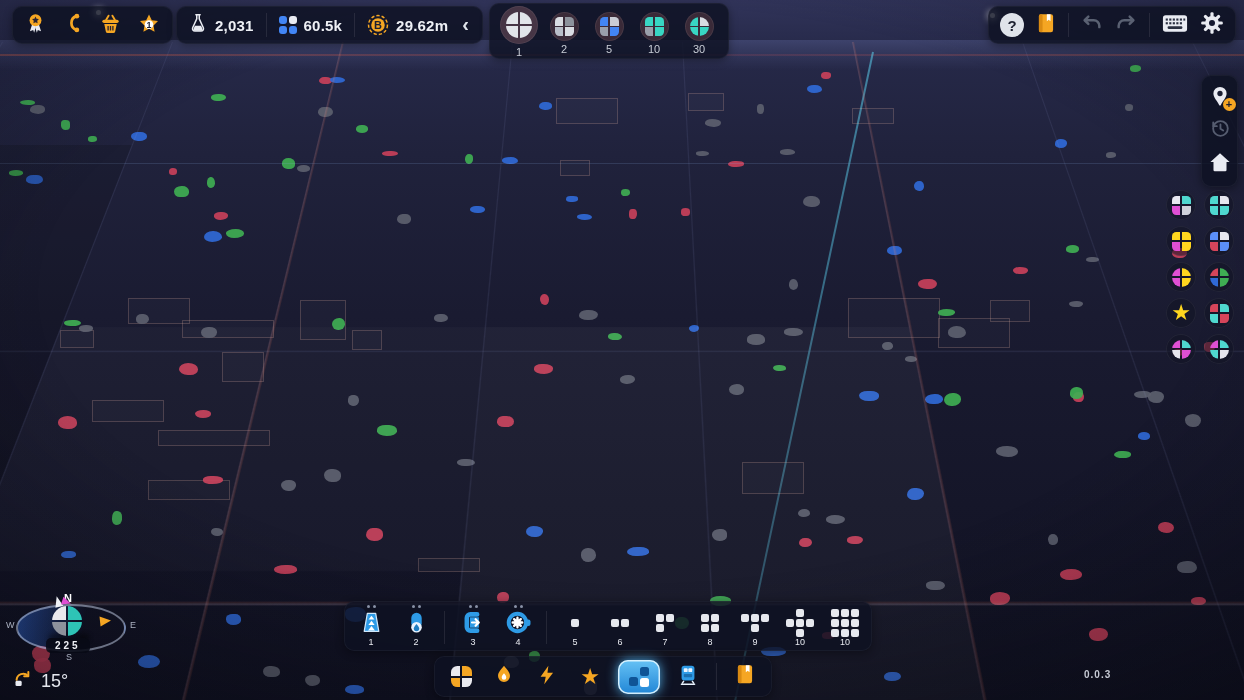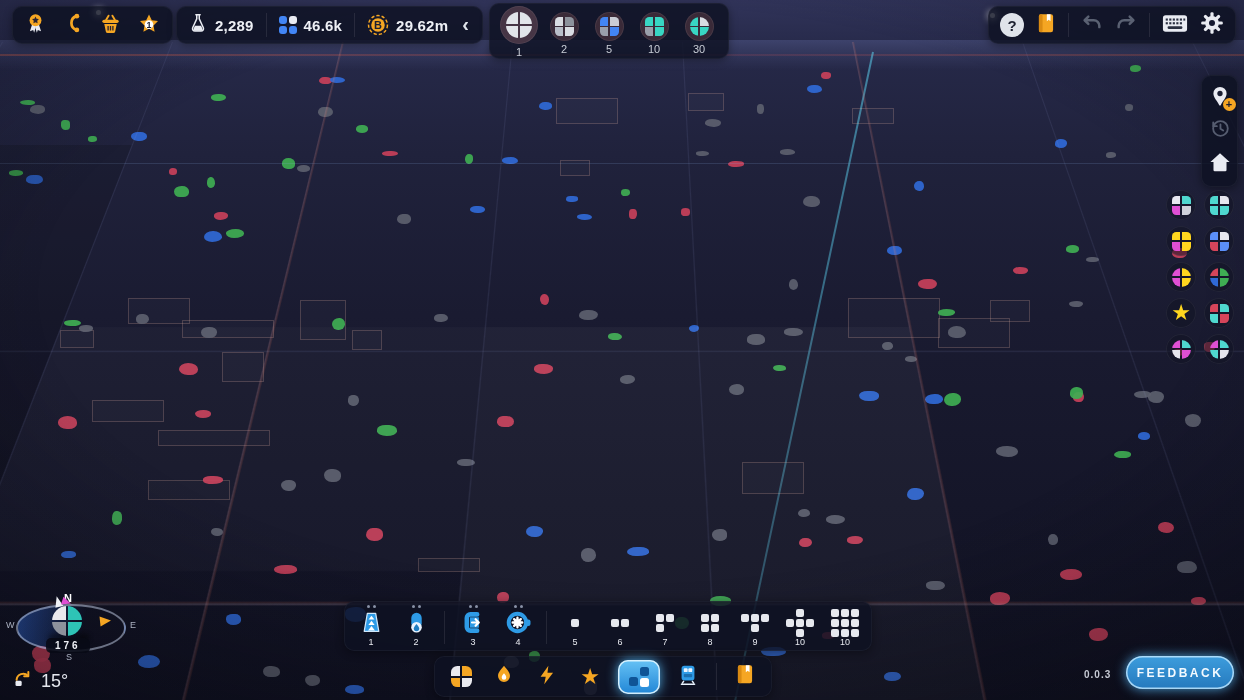--- a/index.html
+++ b/index.html
@@ -333,31 +333,31 @@
   </div>
 
   <div class="panel" id="tl-res">
     <div class="res-group">
       <span>
         <svg width="20" height="23" viewBox="0 0 24 26">
             <path d="M9.4 2.5h5.2M10.5 3v4.3L5.6 18.1a2.9 2.9 0 0 0 2.7 4h7.4a2.9 2.9 0 0 0 2.7-4L13.5 7.3V3" fill="none" stroke="#e9ebf2" stroke-width="1.8" stroke-linecap="round"></path>
             <path d="M8.3 15.6h7.4l1.5 3.5a1.8 1.8 0 0 1-1.7 2.5H8.5a1.8 1.8 0 0 1-1.7-2.5z" fill="#e9ebf2"></path>
           </svg>
       </span>
-      <span class="res-val">2,289</span>
+      <span class="res-val">2,031</span>
     </div>
     <div class="vdiv"></div>
     <div class="res-group">
       <span class="quad" style="width:18px;height:18px;gap:2px;border-radius:0;overflow:visible">
         <i style="background:#4285f4;border-radius:3px"></i>
           <i style="background:#e9ebf2;border-radius:3px"></i>
           <i style="background:#4285f4;border-radius:3px"></i>
           <i style="background:#4285f4;border-radius:3px"></i>
       </span>
-      <span class="res-val">46.6k</span>
+      <span class="res-val">60.5k</span>
     </div>
     <div class="vdiv"></div>
     <div class="res-group">
       <span class="coin-wrap">
         <svg width="22" height="22" viewBox="0 0 24 24">
             <circle cx="12" cy="12" r="10.3" fill="none" stroke="#f5a623" stroke-width="1.6" stroke-dasharray="3.6 2.2"></circle>
             <circle cx="12" cy="12" r="7.4" fill="#f5a623"></circle>
           </svg>
         <span class="coin-sym">B</span>
       </span>
@@ -826,28 +826,27 @@
         <div class="quad q-circle" style="height: 30px; width: 30px;">
           <i style="background: rgb(233, 233, 238);"></i>
           <i style="background: rgb(46, 196, 182);"></i>
           <i style="background: rgb(141, 146, 156);"></i>
           <i style="background: rgb(46, 196, 182);"></i>
         </div>
       </div>
     <div class="c-sail"></div>
     <div class="c-flag"></div>
     <div class="c-arrow"></div>
-    <span class="c-heading">176</span>
+    <span class="c-heading">225</span>
   </div>
   <div id="tilt">
     <span>
       <svg width="20" height="20" viewBox="0 0 24 24">
           <path d="M5.5 13a8 8 0 0 1 13.6-5" fill="none" stroke="#f5a623" stroke-width="2.4" stroke-linecap="round"></path>
           <path d="M19.6 3.6v5h-5" fill="none" stroke="#f5a623" stroke-width="2.4" stroke-linecap="round" stroke-linejoin="round"></path>
           <rect x="4.2" y="14.2" width="7.4" height="6.2" rx="1.6" fill="#e9ebf2"></rect>
         </svg>
     </span>
     <span class="t-val">15°</span>
   </div>
 
   <span id="version">0.0.3</span>
-  <button id="feedback">FEEDBACK</button>
 </div>
 
 </body></html>

